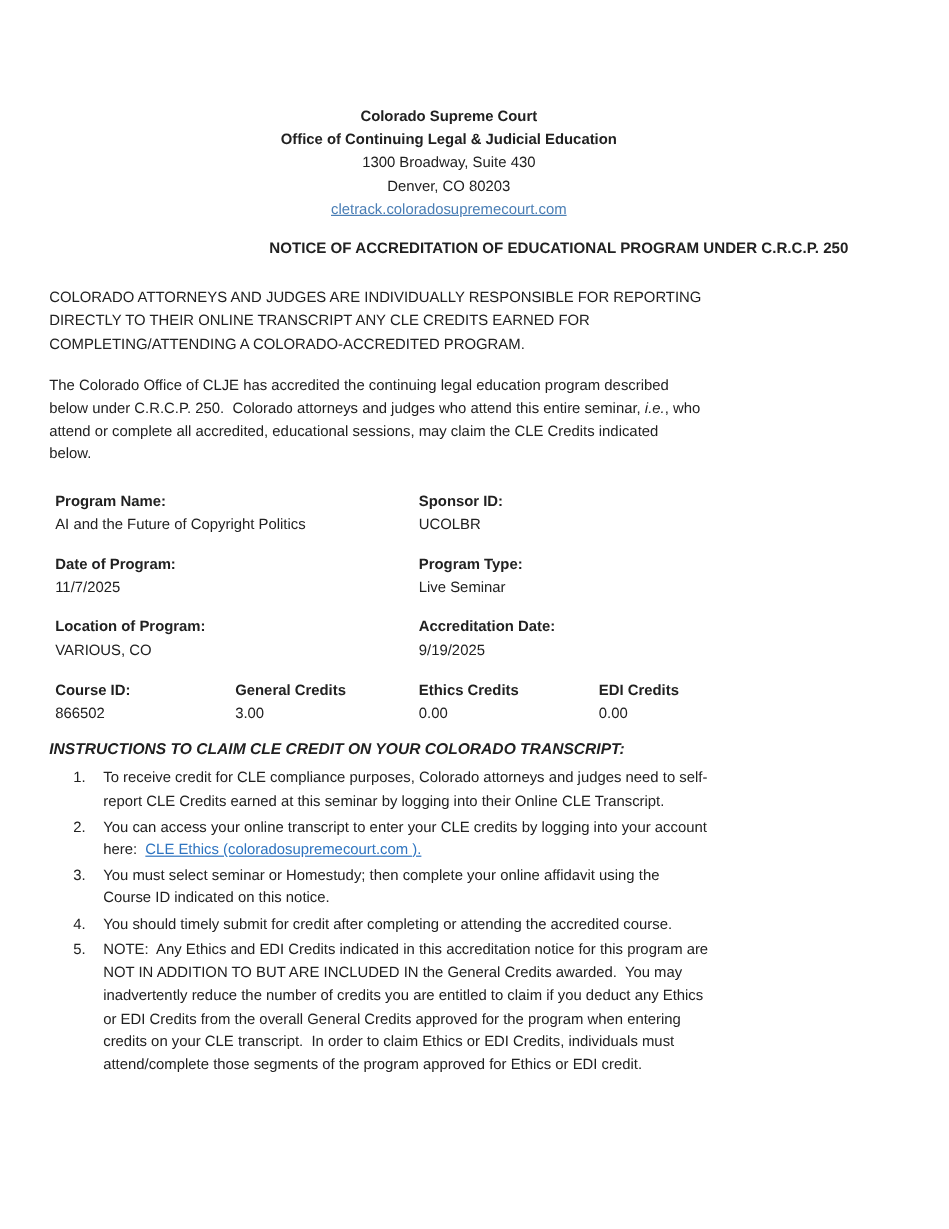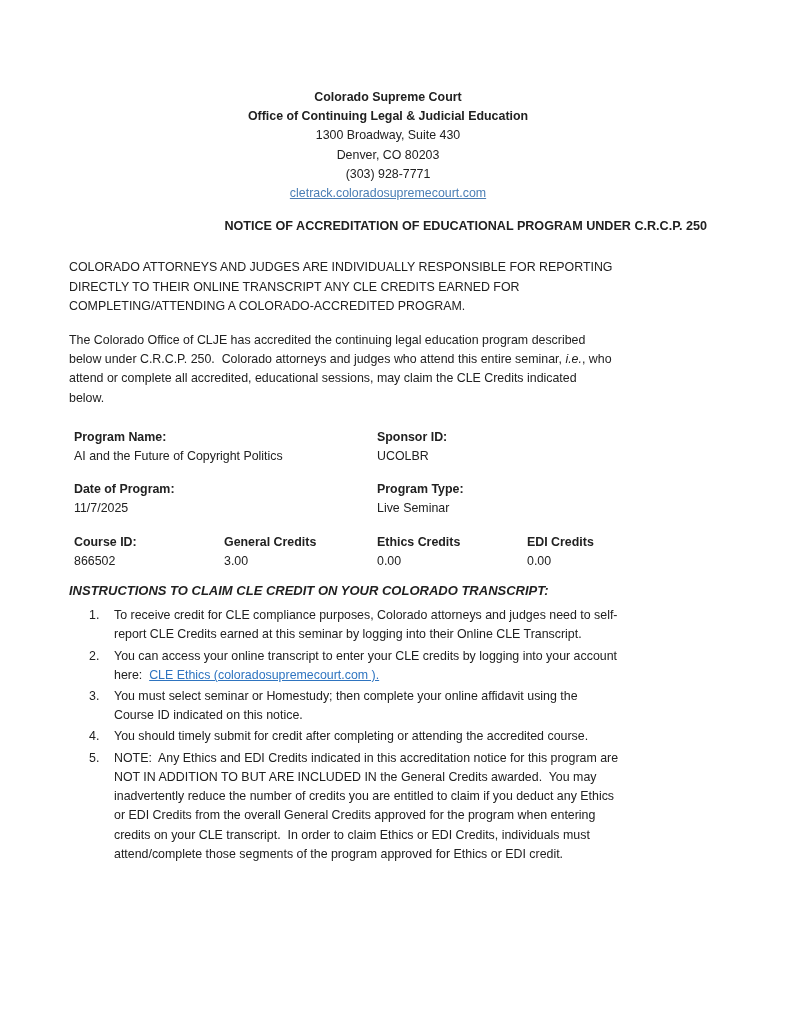--- a/index.html
+++ b/index.html
@@ -11,21 +11,21 @@
   html, body { margin: 0; padding: 0; }
   body {
     width: 791px; height: 1024px;
     background: #ffffff;
     font-family: "Liberation Sans", sans-serif;
     color: var(--text);
     overflow: hidden;
   }
   .page {
     width: 791px; height: 1024px;
-    padding: 88px 84px 0 69px;
+    padding: 88px 84px 0 41px;
     font-size: 12.4px;
     line-height: 19.2px;
   }
   .letterhead { text-align: center; }
   .lh-line { white-space: nowrap; }
   .bold { font-weight: bold; }
   a.link { text-decoration: underline; cursor: pointer; }
   a.header-link { color: var(--header-link); }
   a.body-link { color: var(--body-link); }
   .doc-title {
@@ -50,21 +50,20 @@
 </head>
 <body>
 
 <div class="page">
 
   <header class="letterhead">
     <div class="lh-line bold">Colorado Supreme Court</div>
     <div class="lh-line bold">Office of Continuing Legal &amp; Judicial Education</div>
     <div class="lh-line">1300 Broadway, Suite 430</div>
     <div class="lh-line">Denver, CO 80203</div>
-    <div class="lh-line">(303) 928-7771</div>
     <div class="lh-line"><a class="link header-link" href="#">cletrack.coloradosupremecourt.com</a></div>
   </header>
 
   <h1 class="doc-title">NOTICE OF ACCREDITATION OF EDUCATIONAL PROGRAM UNDER C.R.C.P. 250</h1>
 
   <p class="para">COLORADO ATTORNEYS AND JUDGES ARE INDIVIDUALLY RESPONSIBLE FOR REPORTING
 DIRECTLY TO THEIR ONLINE TRANSCRIPT ANY CLE CREDITS EARNED FOR
 COMPLETING/ATTENDING A COLORADO-ACCREDITED PROGRAM.</p>
 
   <p class="para intro"><span>The Colorado Office of CLJE has accredited the continuing legal education program described
@@ -84,20 +83,30 @@
       </div>
     </div>
     <div class="field-row">
       <div class="field">
         <div class="flabel">Date of Program:</div>
         <div class="fvalue">11/7/2025</div>
       </div>
       <div class="field">
         <div class="flabel">Program Type:</div>
         <div class="fvalue">Live Seminar</div>
+      </div>
+    </div>
+    <div class="field-row">
+      <div class="field">
+        <div class="flabel">Location of Program:</div>
+        <div class="fvalue">VARIOUS, CO</div>
+      </div>
+      <div class="field">
+        <div class="flabel">Accreditation Date:</div>
+        <div class="fvalue">9/19/2025</div>
       </div>
     </div>
   </section>
 
   <section class="credits-row">
     <div class="field">
       <div class="flabel">Course ID:</div>
       <div class="fvalue">866502</div>
     </div>
     <div class="field">

